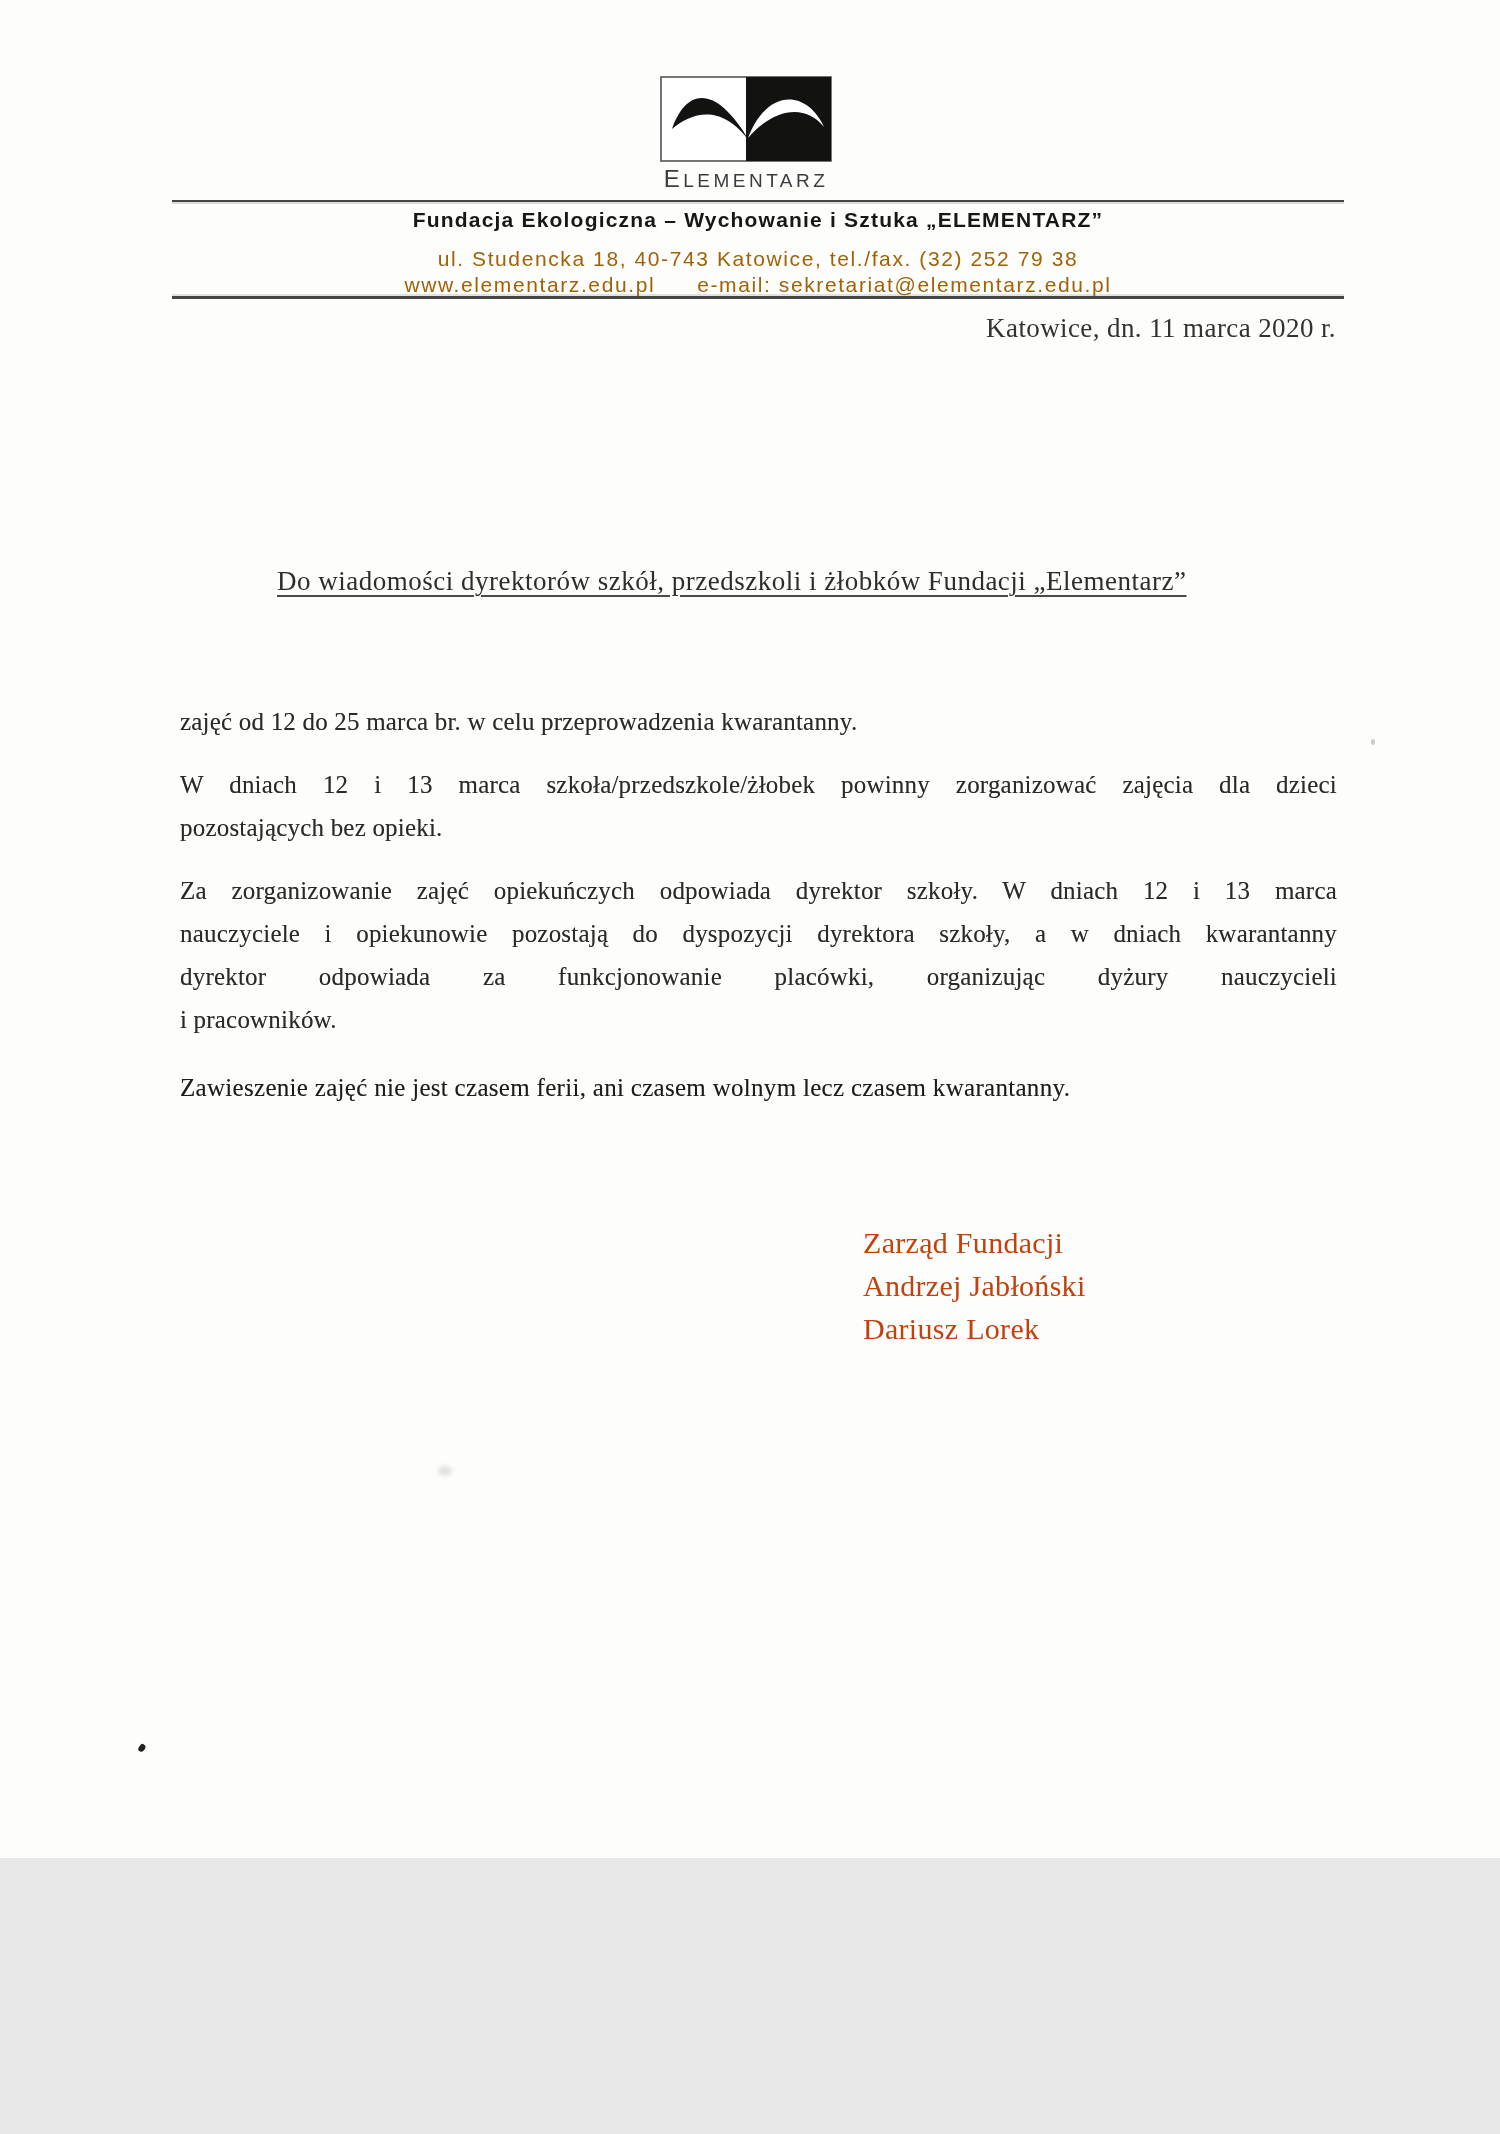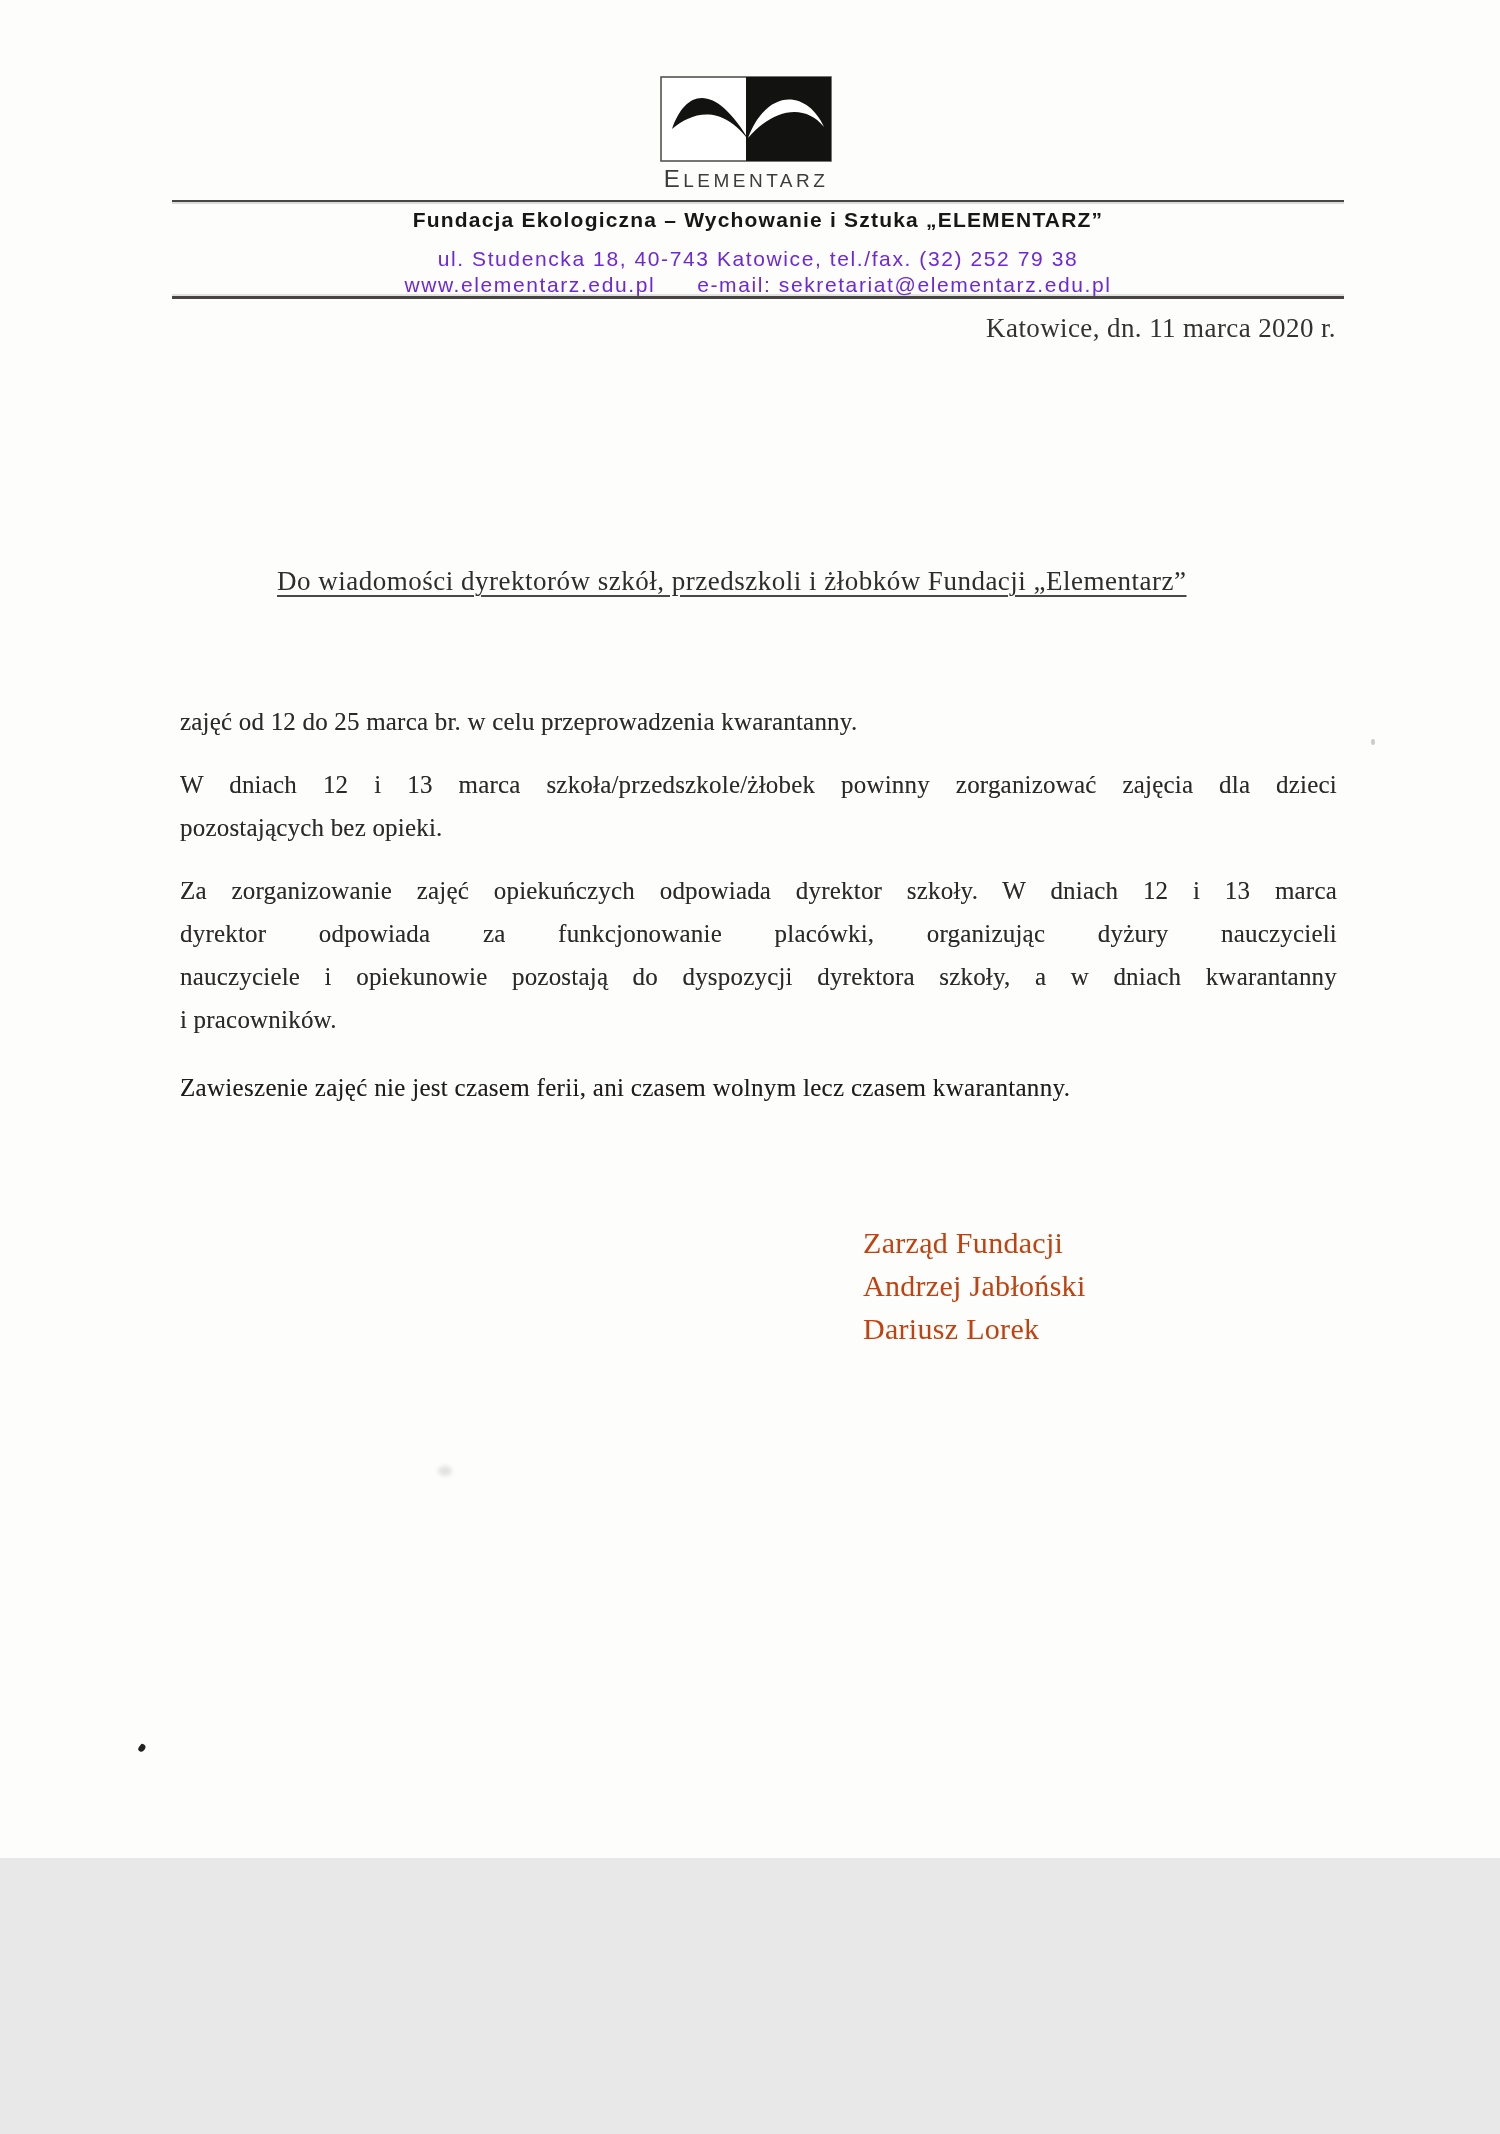--- a/index.html
+++ b/index.html
@@ -50,21 +50,21 @@
     color: #171716;
   }
   .head-gray {
     position: absolute;
     left: 172px;
     width: 1172px;
     text-align: center;
     font-family: "Liberation Sans", sans-serif;
     font-size: 21px;
     letter-spacing: 1.6px;
-    color: #6d28d9;
+    color: #a16207;
     white-space: nowrap;
   }
   .address-line { top: 247px; }
   .web-line { top: 273px; }
   .web-line .gap { display: inline-block; width: 42px; }
   
   .date-line {
     position: absolute;
     left: 172px; top: 313px;
     width: 1164px;
@@ -161,22 +161,22 @@
   <div class="letter-body">
     <div class="para">
       <div class="line">zajęć od 12 do 25 marca br. w celu przeprowadzenia kwarantanny.</div>
     </div>
     <div class="para">
       <div class="line just">W dniach 12 i 13 marca szkoła/przedszkole/żłobek powinny zorganizować zajęcia dla dzieci</div>
       <div class="line">pozostających bez opieki.</div>
     </div>
     <div class="para">
       <div class="line just">Za zorganizowanie zajęć opiekuńczych odpowiada dyrektor szkoły. W dniach 12 i 13 marca</div>
+      <div class="line just">nauczyciele i opiekunowie pozostają do dyspozycji dyrektora szkoły, a w dniach kwarantanny</div>
       <div class="line just">dyrektor odpowiada za funkcjonowanie placówki, organizując dyżury nauczycieli</div>
-      <div class="line just">nauczyciele i opiekunowie pozostają do dyspozycji dyrektora szkoły, a w dniach kwarantanny</div>
       <div class="line">i pracowników.</div>
     </div>
     <div class="bold-line">Zawieszenie zajęć nie jest czasem ferii, ani czasem wolnym lecz czasem kwarantanny.</div>
   </div>
 
   <div class="signature-block">
     <div>Zarząd Fundacji</div>
     <div>Andrzej Jabłoński</div>
     <div>Dariusz Lorek</div>
   </div>

